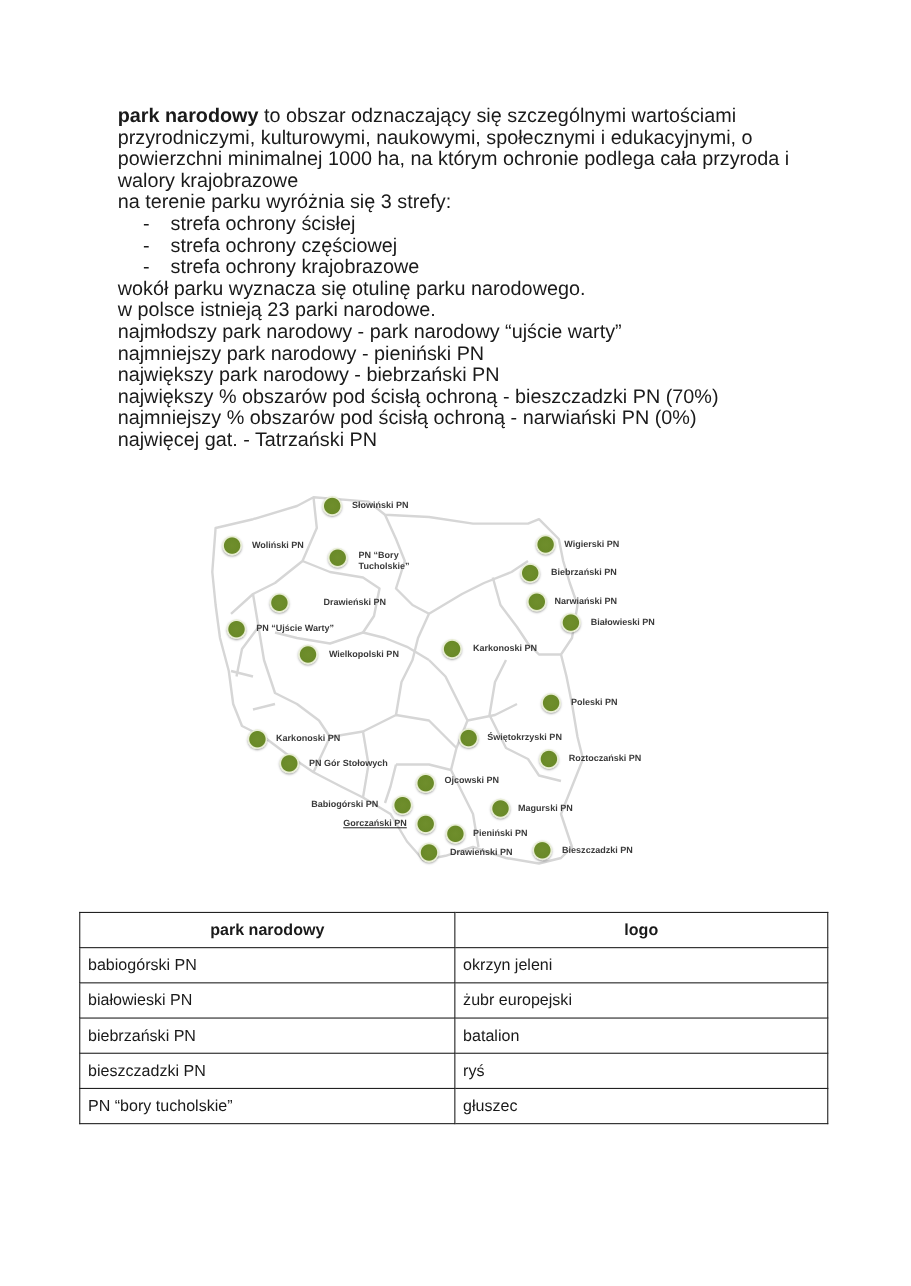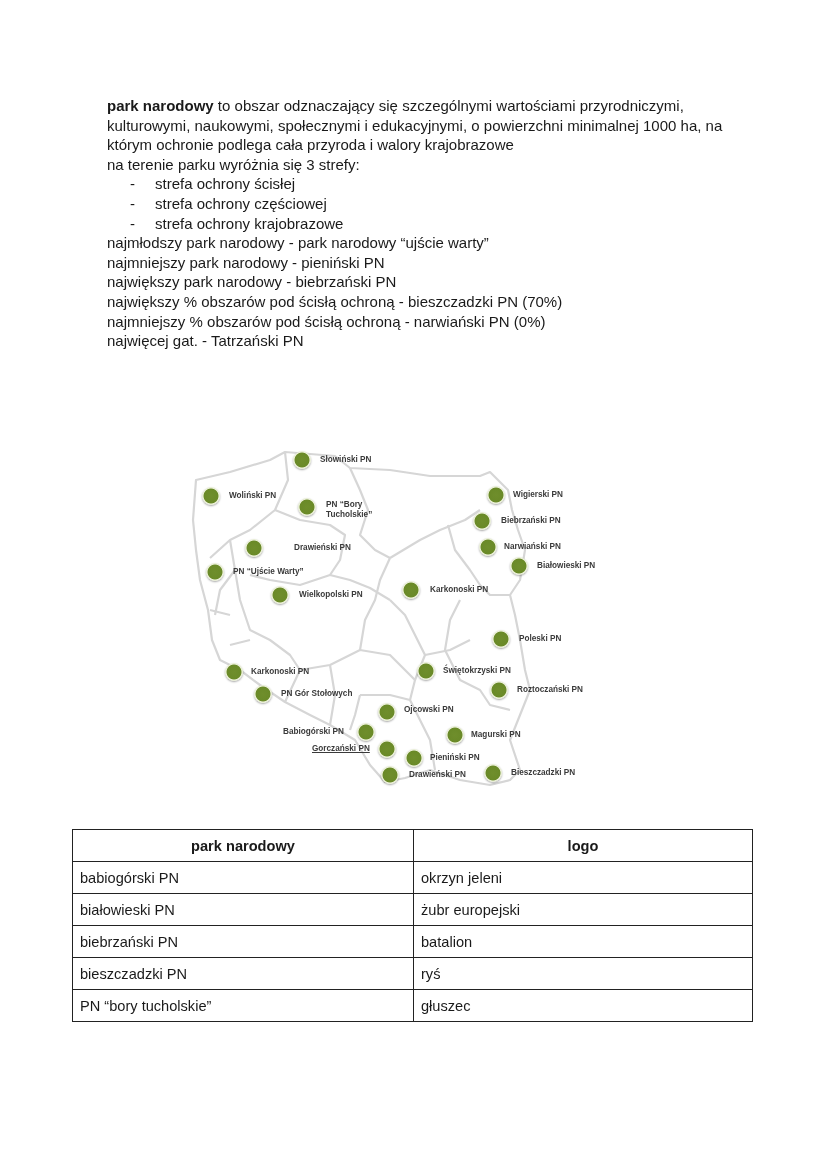--- a/index.html
+++ b/index.html
@@ -1,19 +1,19 @@
 <!DOCTYPE html>
 <html><head>
 <meta charset="utf-8">
 <style>
   html, body { margin: 0; padding: 0; background: #ffffff; }
   body { width: 828px; height: 1169px; position: relative; overflow: hidden;
          font-family: "Liberation Sans", sans-serif; color: #1a1a1a; }
   .text-block { position: absolute; left: 107px; top: 96px; width: 640px;
-                font-size: 15px; line-height: 19.6px; }
+                font-size: 18px; line-height: 19.6px; }
   .text-block p { margin: 0; }
   .text-block b { font-weight: bold; }
   .bullet { position: relative; padding-left: 48px; }
   .bullet .dash { position: absolute; left: 23px; }
   .map { position: absolute; left: 190px; top: 440px; width: 420px; height: 360px; }
   .map svg { position: absolute; left: 0; top: 0; }
   .pin { position: absolute; width: 18px; height: 18px; border-radius: 50%;
          background: radial-gradient(circle at 50% 50%, #6f8e2c 0%, #6a8a28 55%, #e9eed6 62%, #dfe6c8 100%);
          box-shadow: 0 1px 2px rgba(0,0,0,0.35); transform: translate(-50%, -50%); }
   .pin-label { position: absolute; font-size: 8.2px; font-weight: bold; color: #3a3a3a;
@@ -27,20 +27,22 @@
 </style>
 </head>
 <body>
 
 <div class="text-block">
   <p><b>park narodowy</b><span> to obszar odznaczający się szczególnymi wartościami przyrodniczymi, kulturowymi, naukowymi, społecznymi i edukacyjnymi, o powierzchni minimalnej 1000 ha, na którym ochronie podlega cała przyroda i walory krajobrazowe</span></p>
   <p>na terenie parku wyróżnia się 3 strefy:</p>
   <p class="bullet"><span class="dash">-</span><span>strefa ochrony ścisłej</span></p>
   <p class="bullet"><span class="dash">-</span><span>strefa ochrony częściowej</span></p>
   <p class="bullet"><span class="dash">-</span><span>strefa ochrony krajobrazowe</span></p>
+  <p>wokół parku wyznacza się otulinę parku narodowego.</p>
+  <p>w polsce istnieją 23 parki narodowe.</p>
   <p>najmłodszy park narodowy - park narodowy “ujście warty”</p>
   <p>najmniejszy park narodowy - pieniński PN</p>
   <p>największy park narodowy - biebrzański PN</p>
   <p>największy % obszarów pod ścisłą ochroną - bieszczadzki PN (70%)</p>
   <p>najmniejszy % obszarów pod ścisłą ochroną - narwiański PN (0%)</p>
   <p>najwięcej gat. - Tatrzański PN</p>
 </div>
 
 <div class="map" id="map">
   <svg width="420" height="360" viewBox="0 0 420 360">

